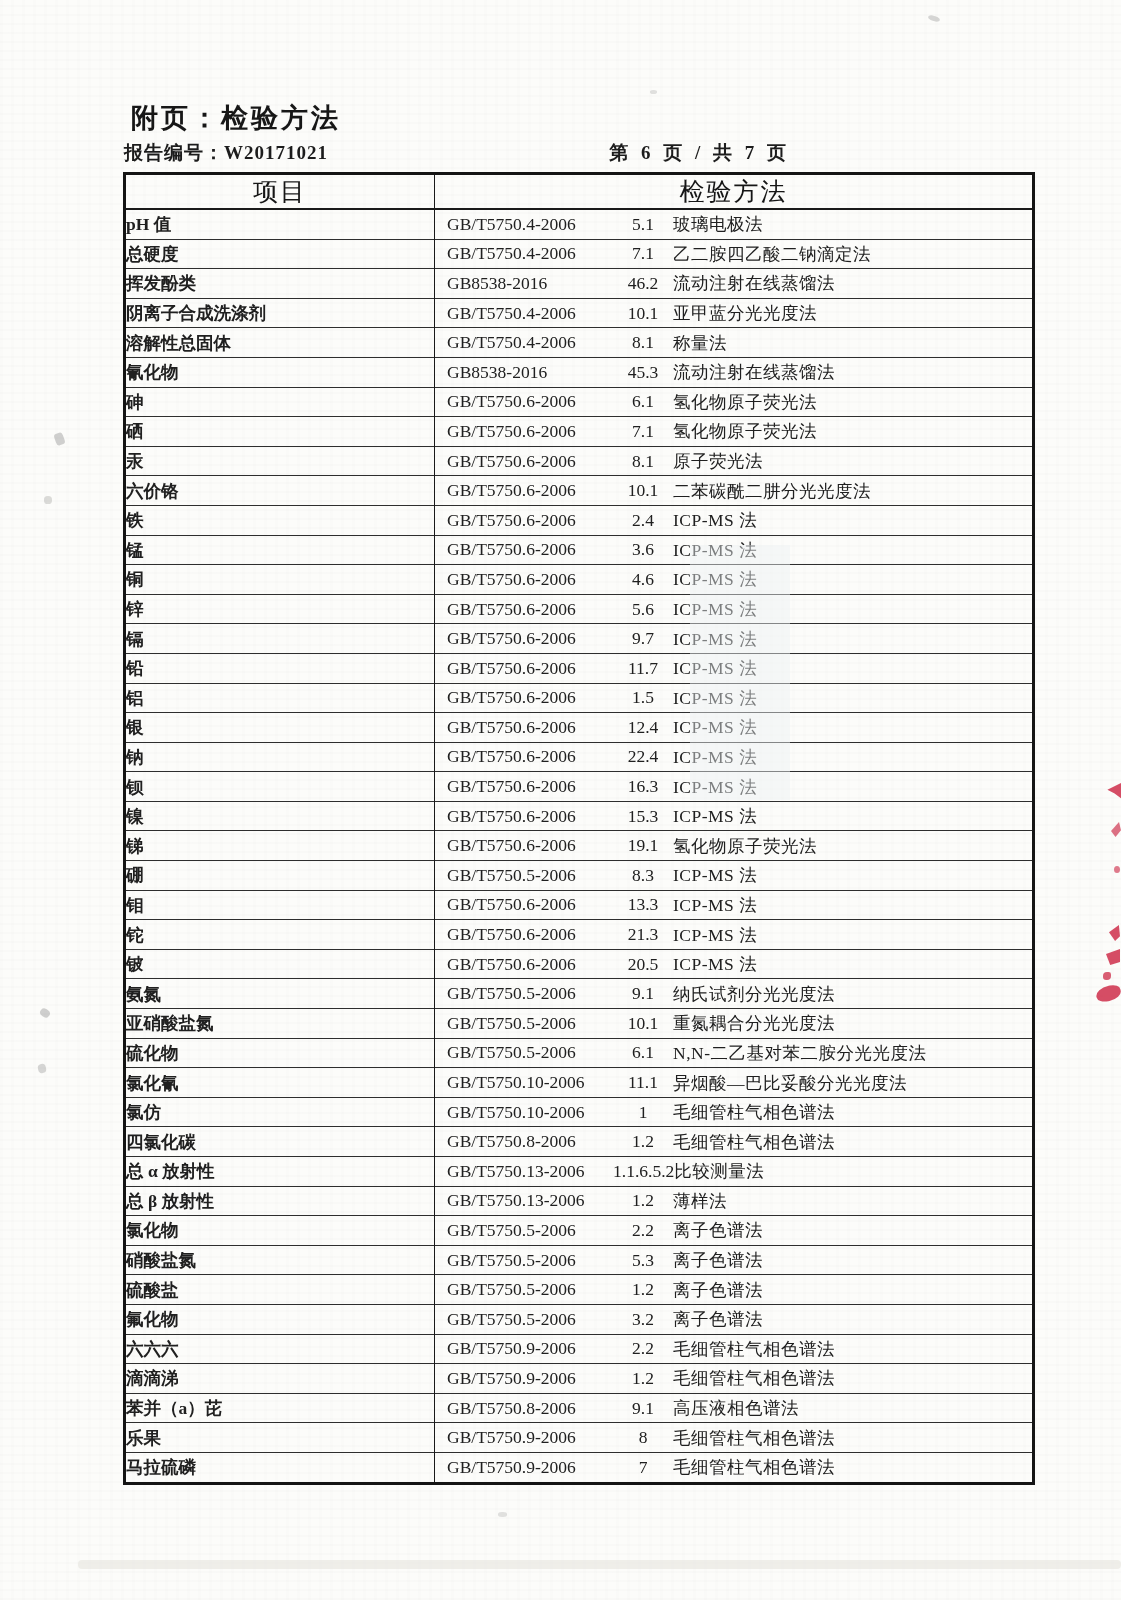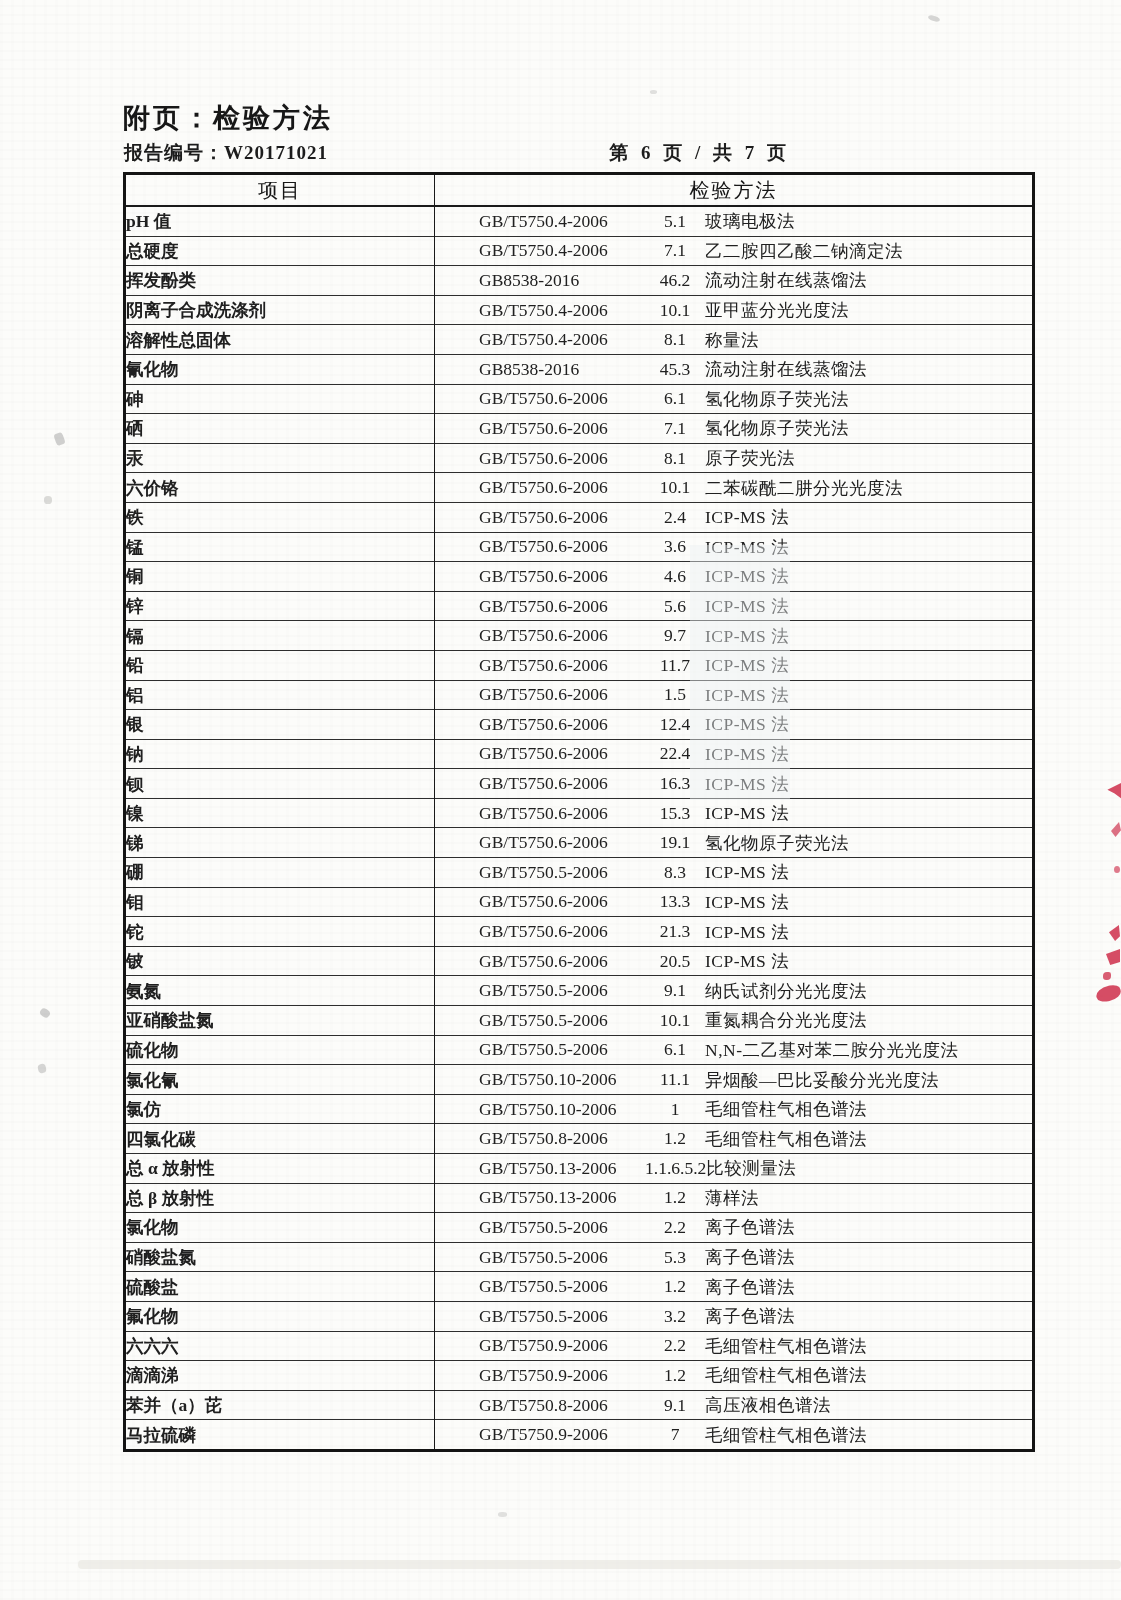--- a/index.html
+++ b/index.html
@@ -9,52 +9,52 @@
     font-family:"Liberation Serif","DejaVu Serif",serif;
     color:#1f1f1f;
   }
   .page{
     position:absolute;inset:0;
     background-image:
       repeating-linear-gradient(0deg, rgba(60,60,60,0.015) 0 2px, transparent 2px 9px),
       repeating-linear-gradient(90deg, rgba(80,80,80,0.01) 0 3px, transparent 3px 11px);
   }
   .doc-title{
-    position:absolute;left:123px;top:100px;
+    position:absolute;left:131px;top:100px;
     font-size:27px;font-weight:700;letter-spacing:3px;color:#171717;
   }
   .meta-line{position:absolute;left:0;top:140px;width:924px;height:26px;}
   .report-no{
     position:absolute;left:124px;top:0;
     font-size:19px;letter-spacing:1px;color:#1c1c1c;font-weight:600;
   }
   .page-indicator{
     position:absolute;right:134px;top:0;
     font-size:19px;letter-spacing:4px;color:#1c1c1c;font-weight:600;
   }
   table.methods{
     position:absolute;left:123px;top:172px;width:912px;
     border-collapse:collapse;table-layout:fixed;
     border:3px solid #141414;
   }
   table.methods th{
     height:30px;padding:0;
-    font-size:20px;font-weight:500;letter-spacing:2px;text-align:center;
+    font-size:25px;font-weight:500;letter-spacing:2px;text-align:center;
     border-bottom:2px solid #1a1a1a;color:#161616;
   }
   th.c-item, td.item{border-right:1.6px solid #1a1a1a;}
   col.c1{width:310px;}
   table.methods td{
     height:28.6px;padding:0;
     font-size:17.5px;color:#202020;
     border-top:1.2px solid #2e2e2e;
   }
   td.item{padding-left:11px;font-weight:bold;}
   .mcell{display:flex;align-items:center;padding-left:12px;white-space:nowrap;}
-  .std{width:152px;flex-shrink:0;margin-left:32px;}
+  .std{width:152px;flex-shrink:0;}
   .clause{min-width:60px;flex-shrink:0;text-align:center;margin-left:14px;}
   .mname{letter-spacing:0.5px;}
   
   .seal{position:absolute;background:#cf3450;opacity:0.88;}
   .seal-a{left:1105px;top:783px;width:16px;height:19px;clip-path:polygon(100% 0,15% 35%,60% 55%,100% 80%);}
   .seal-b{left:1111px;top:822px;width:10px;height:15px;clip-path:polygon(80% 0,0 60%,45% 100%,100% 55%);opacity:.7;}
   .seal-c{left:1114px;top:866px;width:6px;height:7px;border-radius:50%;opacity:.65;}
   .seal-d1{left:1109px;top:925px;width:11px;height:16px;clip-path:polygon(90% 0,0 45%,55% 100%,100% 70%);}
   .seal-d2{left:1106px;top:947px;width:14px;height:20px;clip-path:polygon(100% 10%,0 35%,30% 90%,100% 75%);}
   .seal-d3{left:1103px;top:972px;width:8px;height:8px;border-radius:50% 30% 50% 40%;opacity:.8;}
@@ -499,20 +499,30 @@
           <td class="item">苯并（a）芘</td>
           <td>
             <div class="mcell">
               <span class="std">GB/T5750.8-2006</span>
               <span class="clause">9.1</span>
               <span class="mname">高压液相色谱法</span>
             </div>
           </td>
         </tr>
         <tr>
+          <td class="item">乐果</td>
+          <td>
+            <div class="mcell">
+              <span class="std">GB/T5750.9-2006</span>
+              <span class="clause">8</span>
+              <span class="mname">毛细管柱气相色谱法</span>
+            </div>
+          </td>
+        </tr>
+        <tr>
           <td class="item">马拉硫磷</td>
           <td>
             <div class="mcell">
               <span class="std">GB/T5750.9-2006</span>
               <span class="clause">7</span>
               <span class="mname">毛细管柱气相色谱法</span>
             </div>
           </td>
         </tr>
       </tbody>

